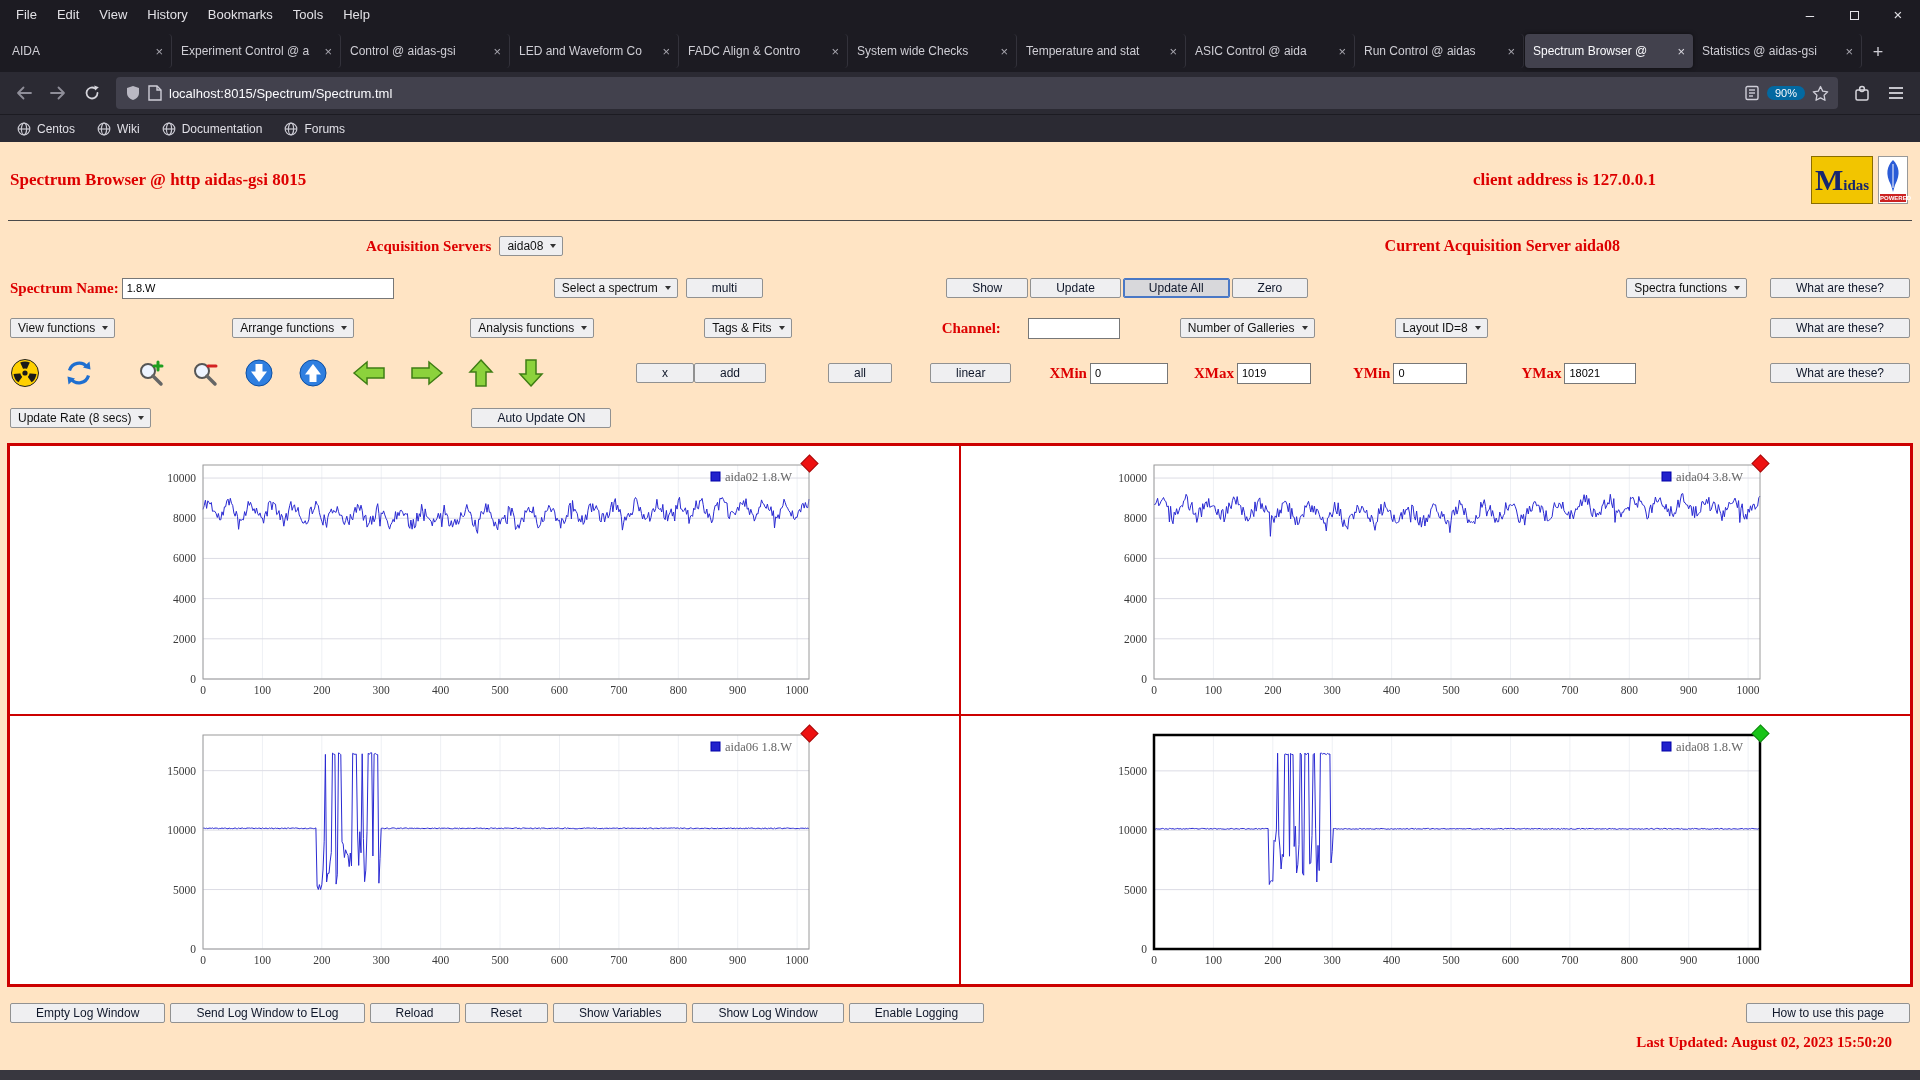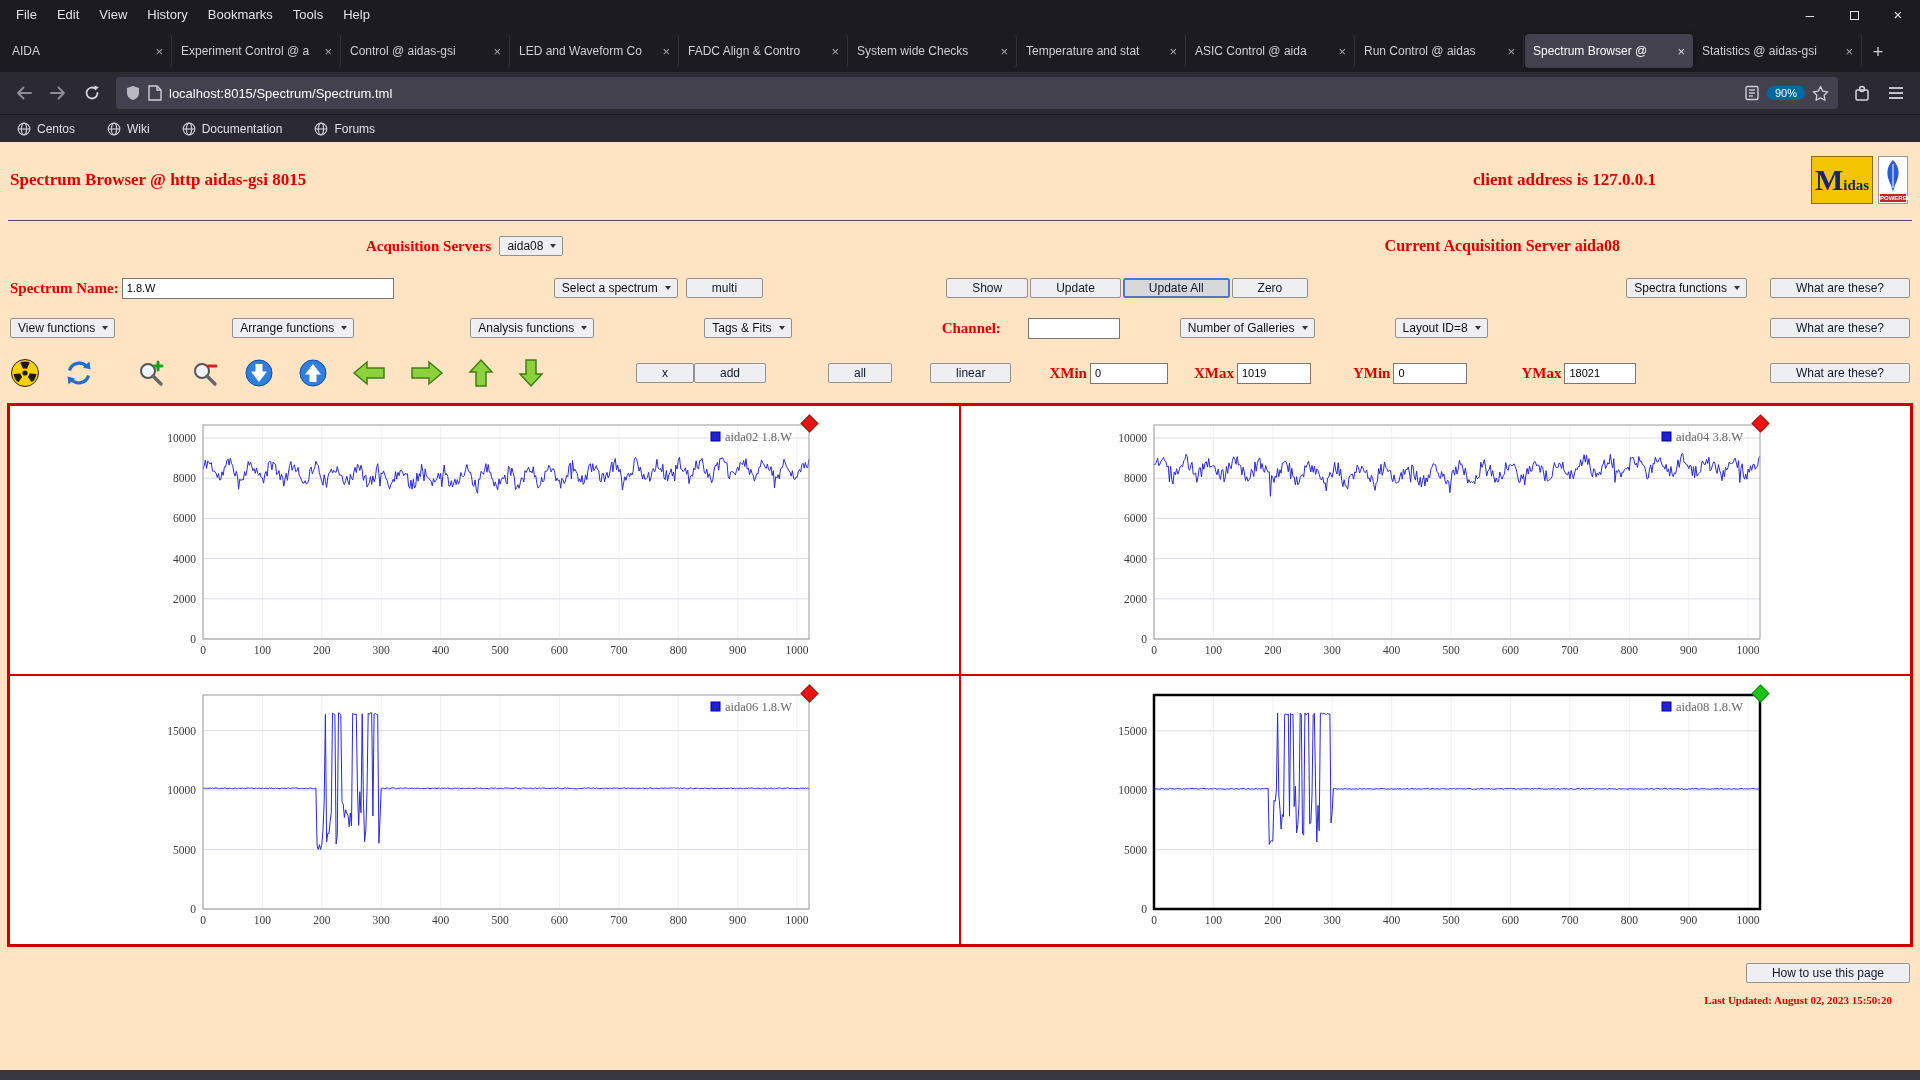--- a/index.html
+++ b/index.html
@@ -25,21 +25,21 @@
   #newtab{width:30px;height:30px;margin-bottom:5px;border-radius:4px;color:#cfced5;font-size:18px;display:flex;align-items:center;justify-content:center;}
 
   #navbar{height:42px;background:#2b2a33;display:flex;align-items:center;gap:2px;padding:16px 8px;flex:0 0 auto;}
   .navicon{width:32px;height:30px;display:flex;align-items:center;justify-content:center;border-radius:4px;color:#d6d5dc;}
   .navicon.dim{color:#8f8e99;}
   #urlbar{flex:1;height:32px;background:#42414d;border-radius:4px;display:flex;align-items:center;padding:0 9px;margin:0 6px;color:#fbfbfe;font-size:13px;gap:7px;}
   .uicon{display:inline-flex;align-items:center;color:#cfced8;}
   .urltext{flex:1;white-space:nowrap;overflow:hidden;color:#fbfbfe;}
   .zoom-pill{background:#0369a1;border-radius:9px;padding:1px 8px;font-size:11px;color:#fbfbfe;}
   #bookmarksbar{height:28px;background:#2b2a33;border-top:1px solid #1c1b22;display:flex;align-items:center;padding-left:8px;flex:0 0 auto;}
-  #bookmarks{display:flex;align-items:center;gap:14px;}
+  #bookmarks{display:flex;align-items:center;gap:4px;}
   .bm{display:flex;align-items:center;gap:6px;color:#e0dfe6;font-size:12px;padding:3px 9px;border-radius:4px;}
   .bicon{display:inline-flex;color:#c9c8d1;}
 
   
   #page{flex:1;display:flex;flex-direction:column;background:#ffe4c4;overflow:hidden;}
   .rlabel{font-family:"Liberation Serif",serif;font-weight:bold;color:#dd0000;font-size:15px;white-space:nowrap;}
   #page-header{display:flex;align-items:center;padding:10px 12px 0 10px;height:66px;}
   .title{font-family:"Liberation Serif",serif;font-weight:bold;font-size:17px;color:#dd0000;white-space:nowrap;}
   #client-addr{margin-left:auto;}
   #logos{margin-left:155px;display:flex;gap:5px;align-items:center;}
@@ -75,21 +75,21 @@
   .ccell{height:270px;display:flex;align-items:center;justify-content:center;border:1px solid #cc0000;background:#fff;}
   .cwrap{position:relative;width:680px;height:250px;}
   .diamond{position:absolute;width:13px;height:13px;top:2px;right:9px;transform:rotate(45deg);border:1px solid rgba(0,0,0,.3);}
   #charts svg text{font-family:"Liberation Serif",serif;}
   #charts .tick{font-size:11.5px;fill:#3a3a3a;}
   #charts .legend{font-size:12.5px;fill:#666;}
 
   
   #footer-row{margin-top:13px;height:26px;}
   #footer-buttons{display:flex;gap:5px;}
-  #last-updated{margin-top:8px;text-align:right;padding-right:28px;font-family:"Liberation Serif",serif;font-weight:bold;font-size:11px;color:#dd0000;}
+  #last-updated{margin-top:8px;text-align:right;padding-right:28px;font-family:"Liberation Serif",serif;font-weight:bold;font-size:15px;color:#dd0000;}
   #window-bottom{margin-top:auto;height:10px;background:#38373f;}
 </style>
 </head>
 <body>
 
 <div id="window">
 
   <div id="menubar">
     <div id="menu-items">
         <span class="menu-item">File</span>
@@ -427,20 +427,27 @@
       <input class="tin" style="width: 78px;" value="0">
       <span class="rlabel" style="margin-left:26px">XMax</span>
       <input class="tin" style="width: 74px;" value="1019">
       <span class="rlabel" style="margin-left:42px">YMin</span>
       <input class="tin" style="width: 74px;" value="0">
       <span class="rlabel" style="margin-left:54px">YMax</span>
       <input class="tin" style="width: 72px;" value="18021">
       <button class="btn what">What are these?</button>
     </div>
 
+    <div class="crow" id="row-d">
+      <span class="select">
+          <span class="sel-label">Update Rate (8 secs)</span>
+          <span class="sel-caret"></span>
+        </span>
+      <button class="btn" style="margin-left:320px">Auto Update ON</button>
+    </div>
 
     <div id="charts">
         <div class="ccell">
           <div class="cwrap"><svg width="680" height="250" viewBox="0 0 680 250">
               <line x1="58" y1="10" x2="58" y2="224" stroke="#eef0f4" stroke-width="1"></line>
               <text x="58" y="239" text-anchor="middle" class="tick">0</text>
               <line x1="117.41176470588235" y1="10" x2="117.41176470588235" y2="224" stroke="#eef0f4" stroke-width="1"></line>
               <text x="117.41176470588235" y="239" text-anchor="middle" class="tick">100</text>
               <line x1="176.8235294117647" y1="10" x2="176.8235294117647" y2="224" stroke="#eef0f4" stroke-width="1"></line>
               <text x="176.8235294117647" y="239" text-anchor="middle" class="tick">200</text>
@@ -592,20 +599,29 @@
               <text x="51" y="49.87447977359748" text-anchor="end" class="tick">15000</text>
               <polyline points="58.0,104.2 59.2,104.2 60.4,103.7 61.6,104.0 62.8,104.0 63.9,104.1 65.1,103.8 66.3,103.4 67.5,103.5 68.7,104.3 69.9,103.6 71.1,104.1 72.3,104.2 73.4,103.4 74.6,103.5 75.8,103.9 77.0,103.6 78.2,104.2 79.4,103.9 80.6,103.7 81.8,103.4 83.0,104.1 84.1,103.5 85.3,104.1 86.5,104.1 87.7,103.6 88.9,104.2 90.1,103.6 91.3,103.9 92.5,103.8 93.6,103.4 94.8,103.6 96.0,103.4 97.2,103.4 98.4,103.7 99.6,103.5 100.8,103.6 102.0,104.1 103.2,104.0 104.3,103.8 105.5,103.4 106.7,103.4 107.9,103.5 109.1,103.7 110.3,104.0 111.5,103.4 112.7,104.1 113.8,103.9 115.0,103.5 116.2,104.1 117.4,103.7 118.6,103.4 119.8,103.6 121.0,104.3 122.2,103.7 123.4,103.8 124.5,103.6 125.7,104.0 126.9,104.0 128.1,104.2 129.3,104.3 130.5,104.1 131.7,103.7 132.9,104.2 134.0,103.8 135.2,103.4 136.4,103.6 137.6,104.1 138.8,104.1 140.0,103.6 141.2,103.8 142.4,104.0 143.6,104.2 144.7,103.5 145.9,103.6 147.1,103.5 148.3,103.6 149.5,104.3 150.7,104.1 151.9,103.7 153.1,103.7 154.2,104.1 155.4,103.9 156.6,104.1 157.8,104.1 159.0,103.8 160.2,103.4 161.4,104.3 162.6,103.6 163.8,103.8 164.9,104.2 166.1,103.4 167.3,103.7 168.5,103.7 169.7,103.4 170.9,103.5 172.1,103.5 173.3,159.5 174.4,156.2 175.6,155.7 176.8,156.3 178.0,115.3 179.2,116.5 180.4,104.9 181.6,28.2 182.8,110.1 184.0,124.1 185.1,144.0 186.3,129.4 187.5,131.8 188.7,29.3 189.9,29.0 191.1,29.8 192.3,29.1 193.5,131.2 194.6,28.4 195.8,29.6 197.0,29.5 198.2,121.5 199.4,101.2 200.6,148.0 201.8,139.8 203.0,119.5 204.2,28.1 205.3,29.4 206.5,148.1 207.7,150.2 208.9,28.1 210.1,29.8 211.3,28.5 212.5,28.3 213.7,138.9 214.8,137.9 216.0,110.4 217.2,29.7 218.4,28.3 219.6,103.2 220.8,157.0 222.0,120.4 223.2,145.6 224.4,28.2 225.5,28.2 226.7,29.1 227.9,28.4 229.1,28.9 230.3,29.6 231.5,28.4 232.7,29.1 233.9,29.0 235.0,138.0 236.2,126.5 237.4,103.5 238.6,103.6 239.8,103.5 241.0,104.3 242.2,103.7 243.4,104.0 244.6,104.0 245.7,103.8 246.9,104.3 248.1,103.8 249.3,103.5 250.5,103.8 251.7,104.1 252.9,103.7 254.1,103.9 255.2,104.3 256.4,104.0 257.6,103.9 258.8,104.2 260.0,103.8 261.2,104.1 262.4,104.2 263.6,103.4 264.8,103.6 265.9,104.2 267.1,103.8 268.3,103.5 269.5,104.2 270.7,103.8 271.9,103.8 273.1,104.0 274.3,103.5 275.4,104.0 276.6,104.0 277.8,104.2 279.0,104.1 280.2,103.5 281.4,103.8 282.6,103.8 283.8,104.0 285.0,103.4 286.1,103.7 287.3,103.6 288.5,103.8 289.7,104.0 290.9,104.3 292.1,103.8 293.3,104.3 294.5,103.9 295.6,103.6 296.8,104.2 298.0,104.1 299.2,103.7 300.4,104.2 301.6,103.6 302.8,104.0 304.0,103.6 305.2,104.0 306.3,104.1 307.5,103.7 308.7,104.0 309.9,104.0 311.1,103.4 312.3,104.2 313.5,104.1 314.7,103.7 315.8,103.4 317.0,103.7 318.2,104.2 319.4,103.4 320.6,104.2 321.8,103.8 323.0,103.9 324.2,103.9 325.4,104.1 326.5,104.0 327.7,103.4 328.9,103.8 330.1,103.6 331.3,103.4 332.5,103.4 333.7,104.2 334.9,104.0 336.0,103.6 337.2,103.5 338.4,104.0 339.6,103.9 340.8,103.6 342.0,104.0 343.2,104.1 344.4,104.0 345.6,103.6 346.7,103.7 347.9,103.5 349.1,103.8 350.3,104.1 351.5,103.9 352.7,104.0 353.9,103.7 355.1,103.8 356.2,103.8 357.4,103.6 358.6,103.6 359.8,104.1 361.0,103.6 362.2,103.9 363.4,103.5 364.6,103.7 365.8,103.7 366.9,104.0 368.1,103.7 369.3,104.0 370.5,103.7 371.7,103.5 372.9,103.7 374.1,103.4 375.3,103.9 376.4,104.3 377.6,104.0 378.8,104.2 380.0,104.1 381.2,103.9 382.4,103.8 383.6,104.2 384.8,103.4 386.0,103.5 387.1,103.9 388.3,104.0 389.5,103.9 390.7,103.5 391.9,103.9 393.1,103.4 394.3,104.3 395.5,103.6 396.6,104.1 397.8,104.1 399.0,104.0 400.2,103.9 401.4,103.8 402.6,103.4 403.8,103.8 405.0,103.4 406.2,103.9 407.3,104.3 408.5,103.6 409.7,103.4 410.9,103.8 412.1,103.4 413.3,103.7 414.5,103.4 415.7,103.4 416.8,103.8 418.0,103.4 419.2,104.2 420.4,104.1 421.6,103.8 422.8,103.7 424.0,104.1 425.2,103.9 426.4,103.7 427.5,103.5 428.7,103.4 429.9,104.1 431.1,103.5 432.3,103.8 433.5,103.8 434.7,104.2 435.9,103.4 437.0,104.1 438.2,103.6 439.4,103.5 440.6,103.7 441.8,103.9 443.0,103.4 444.2,103.7 445.4,104.1 446.6,103.5 447.7,104.3 448.9,104.0 450.1,103.9 451.3,104.2 452.5,103.5 453.7,104.1 454.9,104.0 456.1,103.4 457.2,103.9 458.4,103.9 459.6,103.8 460.8,104.3 462.0,103.4 463.2,104.1 464.4,104.3 465.6,103.4 466.8,104.2 467.9,103.4 469.1,104.1 470.3,103.7 471.5,103.9 472.7,104.2 473.9,104.1 475.1,103.4 476.3,104.1 477.4,104.2 478.6,104.3 479.8,104.2 481.0,103.7 482.2,103.6 483.4,103.4 484.6,104.2 485.8,103.4 487.0,103.6 488.1,103.8 489.3,104.1 490.5,103.4 491.7,104.0 492.9,103.5 494.1,103.5 495.3,103.6 496.5,103.4 497.6,103.6 498.8,104.3 500.0,103.9 501.2,103.7 502.4,103.9 503.6,103.6 504.8,104.1 506.0,103.9 507.2,103.8 508.3,103.9 509.5,103.5 510.7,104.2 511.9,104.2 513.1,103.4 514.3,103.7 515.5,103.9 516.7,103.5 517.8,104.0 519.0,103.7 520.2,104.3 521.4,104.3 522.6,103.9 523.8,103.6 525.0,104.2 526.2,103.7 527.4,103.8 528.5,103.9 529.7,103.8 530.9,104.2 532.1,104.2 533.3,103.6 534.5,103.7 535.7,103.7 536.9,104.0 538.0,104.2 539.2,103.7 540.4,103.9 541.6,104.1 542.8,103.5 544.0,104.3 545.2,104.0 546.4,103.8 547.6,104.3 548.7,103.9 549.9,103.8 551.1,103.5 552.3,104.2 553.5,104.1 554.7,103.5 555.9,103.4 557.1,104.2 558.2,104.3 559.4,103.7 560.6,103.4 561.8,103.4 563.0,103.8 564.2,104.1 565.4,103.7 566.6,104.1 567.8,103.4 568.9,103.4 570.1,103.7 571.3,104.3 572.5,103.5 573.7,103.7 574.9,103.6 576.1,104.3 577.3,104.0 578.4,103.7 579.6,103.9 580.8,103.6 582.0,103.7 583.2,103.9 584.4,104.2 585.6,103.4 586.8,104.1 588.0,104.2 589.1,104.1 590.3,104.2 591.5,104.3 592.7,103.5 593.9,104.0 595.1,104.0 596.3,103.4 597.5,104.0 598.6,103.4 599.8,103.6 601.0,103.7 602.2,104.1 603.4,104.1 604.6,103.9 605.8,103.4 607.0,104.0 608.2,103.5 609.3,103.8 610.5,104.1 611.7,103.8 612.9,104.3 614.1,104.1 615.3,104.1 616.5,103.6 617.7,104.2 618.8,103.5 620.0,103.9 621.2,103.4 622.4,103.8 623.6,104.1 624.8,103.4 626.0,103.5 627.2,104.3 628.4,104.0 629.5,103.9 630.7,104.1 631.9,104.0 633.1,103.6 634.3,104.0 635.5,104.3 636.7,103.9 637.9,103.7 639.0,103.9 640.2,103.9 641.4,104.2 642.6,104.0 643.8,103.8 645.0,103.7 646.2,103.4 647.4,104.2 648.6,103.8 649.7,103.7 650.9,103.8 652.1,104.2 653.3,103.6 654.5,103.9 655.7,103.4 656.9,103.5 658.1,103.8 659.2,103.8 660.4,103.9 661.6,104.1 662.8,103.6 664.0,103.4" fill="none" stroke="#2a2ad2" stroke-width="1"></polyline>
               <rect x="58" y="10" width="606" height="214" fill="none" stroke="#000" stroke-width="2.5"></rect>
               <rect x="566" y="17" width="9" height="9" fill="#2222cc" stroke="#0000aa"></rect>
               <text x="580" y="26" class="legend">aida08 1.8.W</text>
             </svg><div class="diamond" style="background: rgb(24, 196, 24);"></div></div>
         </div>
       </div>
 
     <div class="crow" id="footer-row">
+      <span id="footer-buttons">
+          <button class="btn">Empty Log Window</button>
+          <button class="btn">Send Log Window to ELog</button>
+          <button class="btn">Reload</button>
+          <button class="btn">Reset</button>
+          <button class="btn">Show Variables</button>
+          <button class="btn">Show Log Window</button>
+          <button class="btn">Enable Logging</button>
+        </span>
       <button class="btn" style="margin-left:auto">How to use this page</button>
     </div>
 
     <div id="last-updated">Last Updated: August 02, 2023 15:50:20</div>
 
     <div id="window-bottom"></div>
   </div>
 </div>
 
 </body></html>

